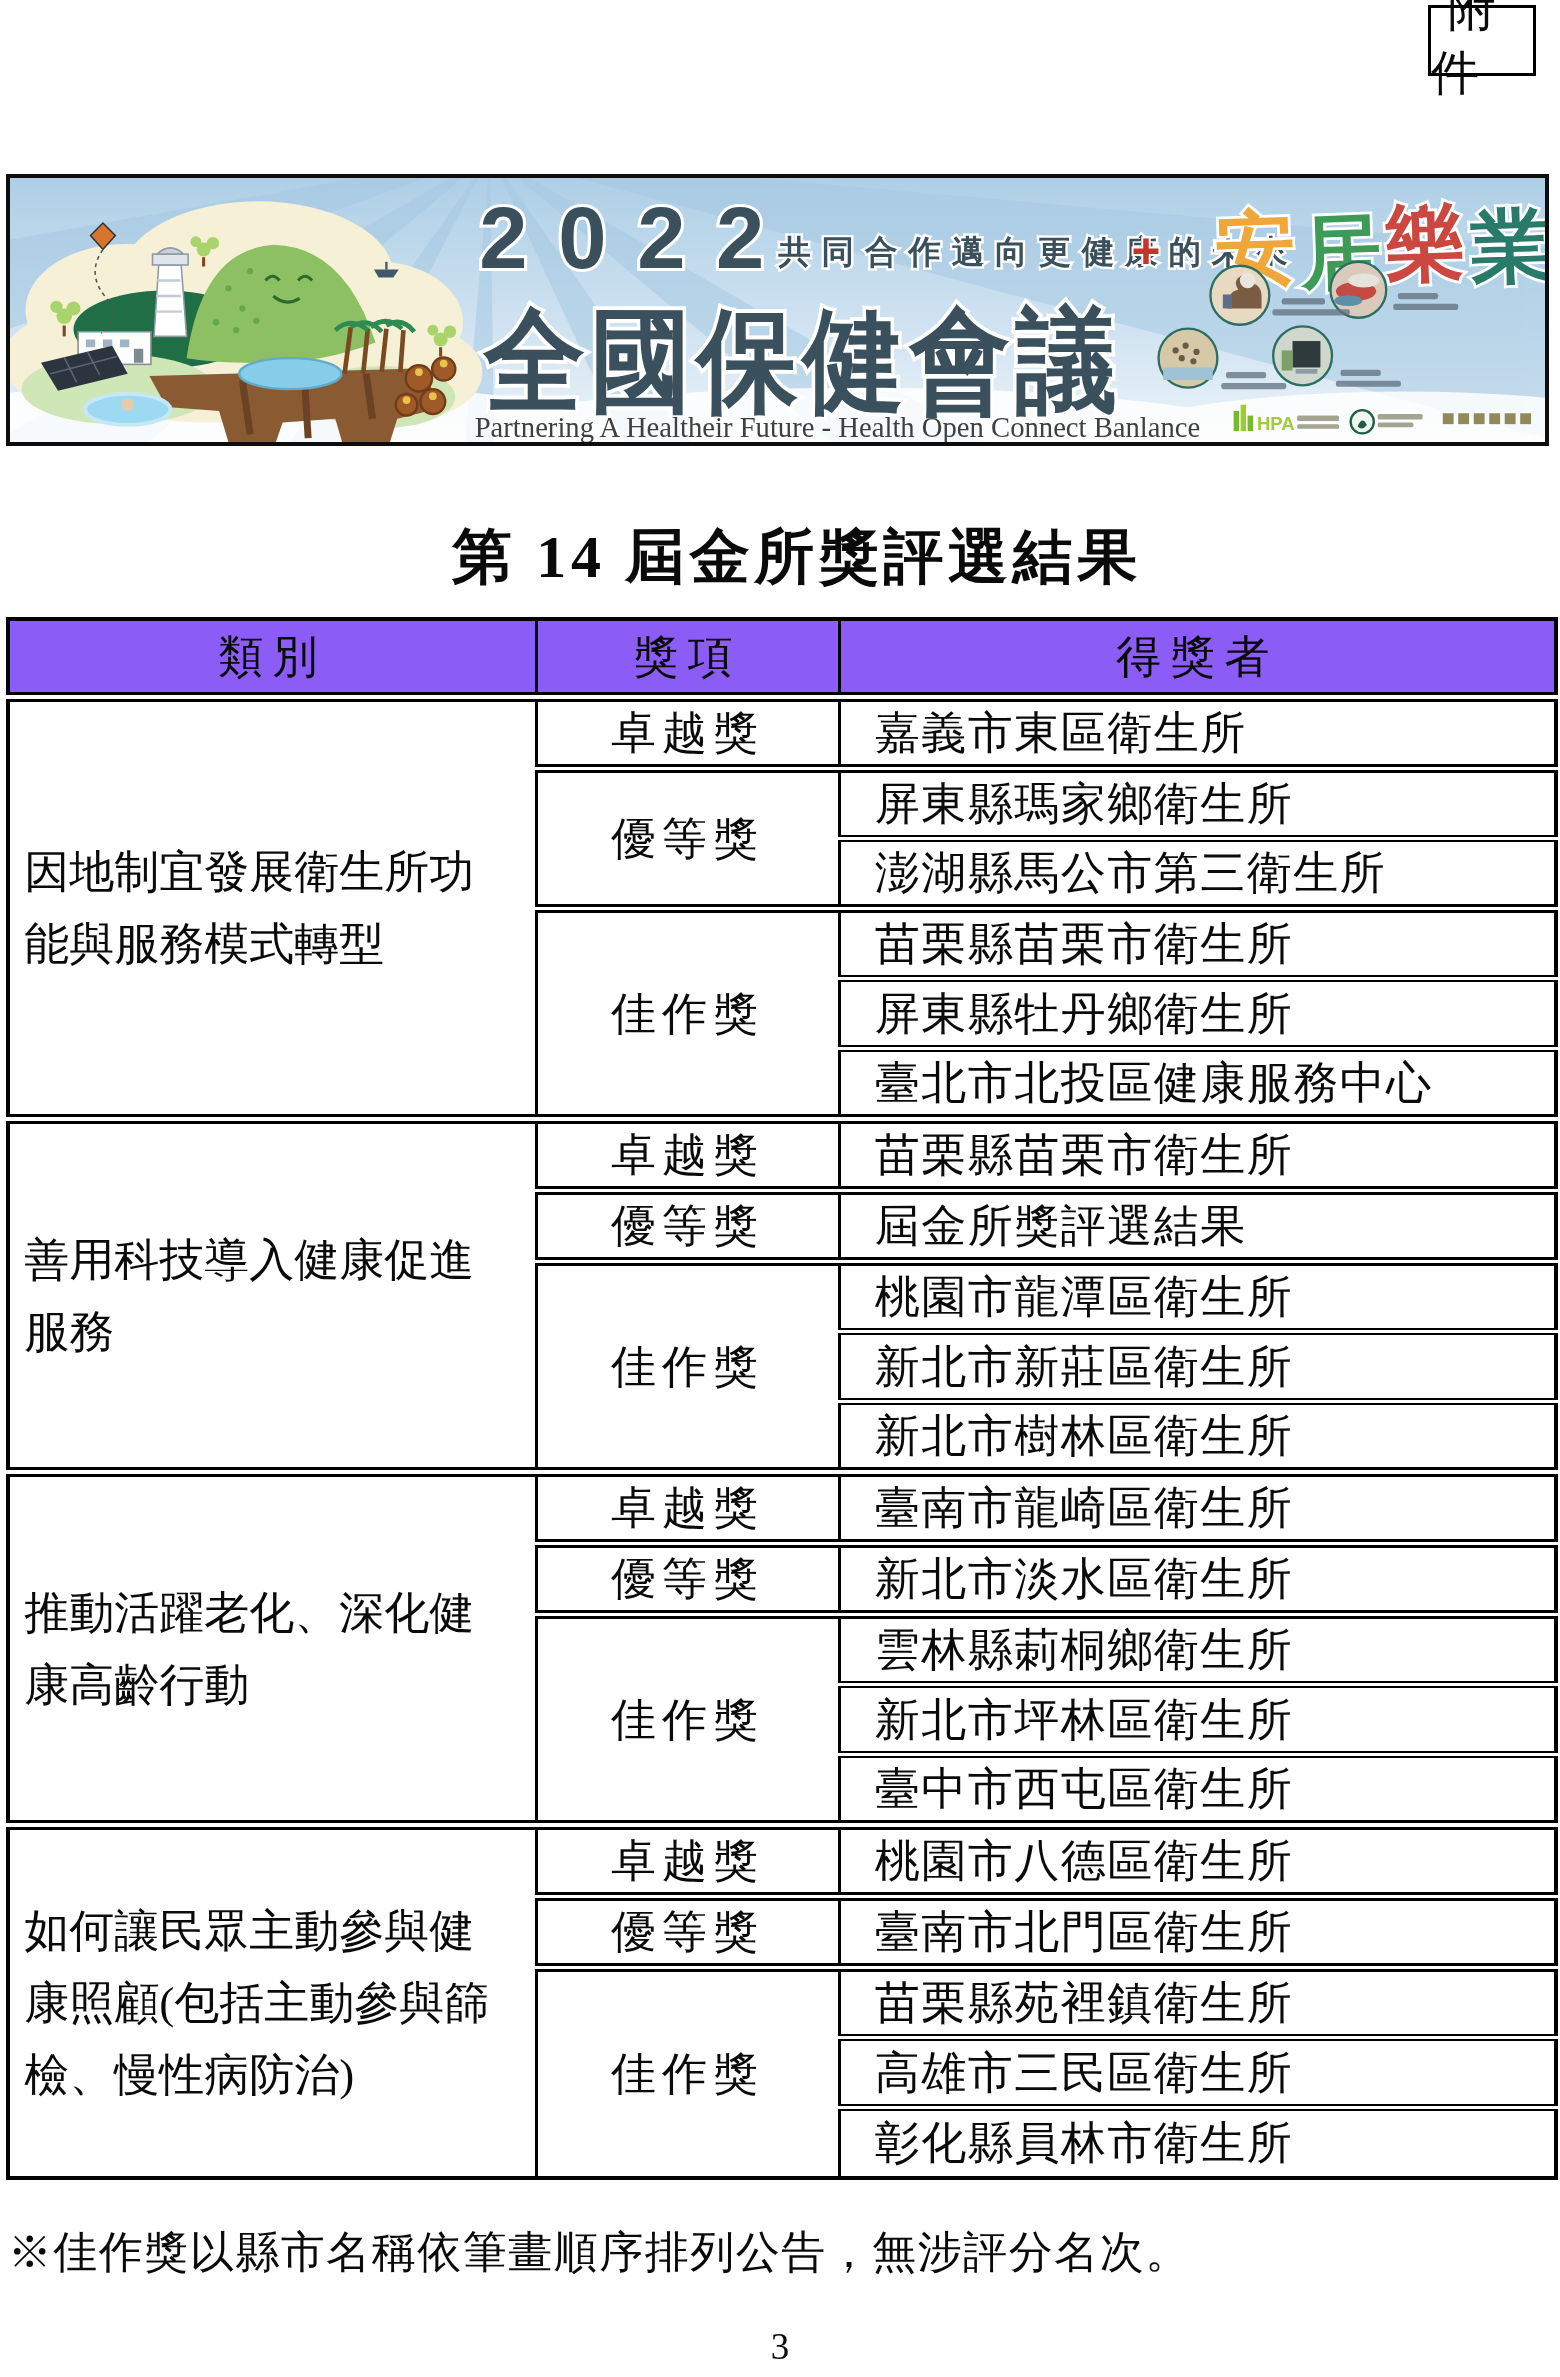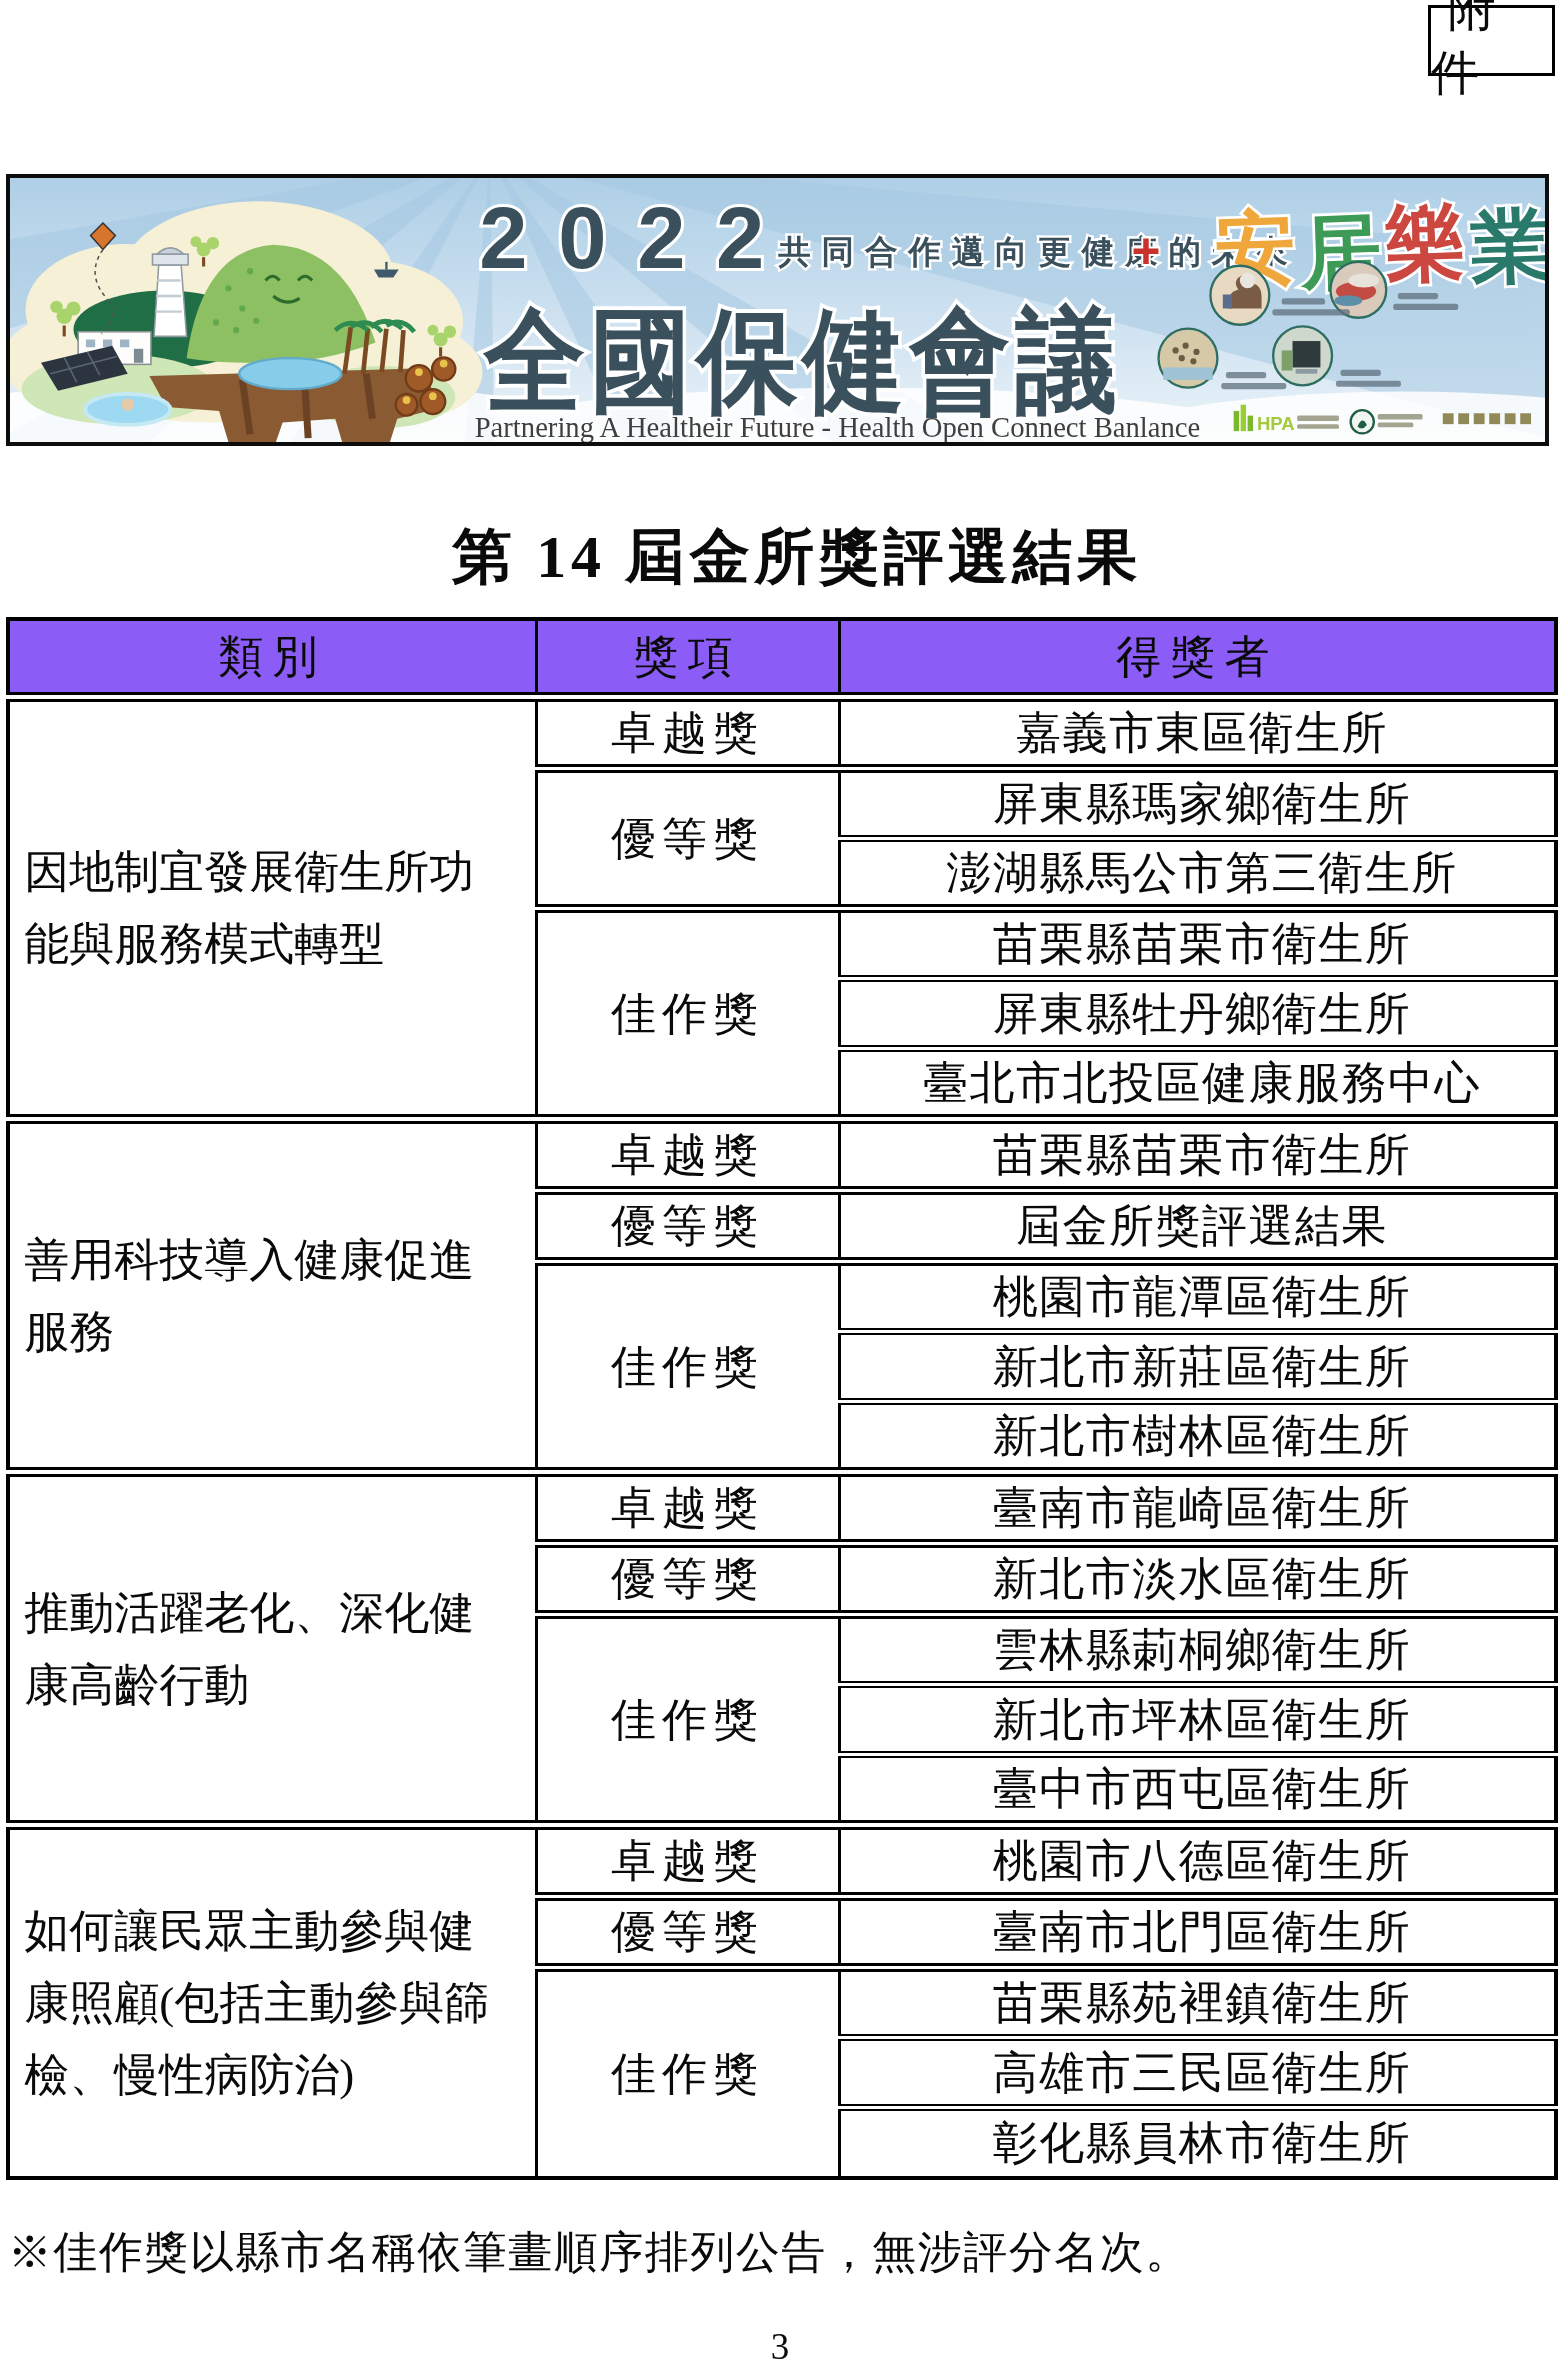--- a/index.html
+++ b/index.html
@@ -1,20 +1,20 @@
 <!DOCTYPE html>
 <html style="font-size:12.4px"><head>
 <meta charset="utf-8">
 <style>
   html,body{margin:0;padding:0;background:#888;}
   .page{position:relative;width:1560px;height:2377px;background:#ffffff;
         font-family:"Liberation Serif","DejaVu Serif",serif;color:#0a0a0a;overflow:hidden;}
 
   
-  .attachment-box{position:absolute;left:1428px;top:5.4px;width:127px;height:71px;
+  .attachment-box{position:absolute;left:1428px;top:5.4px;width:108px;height:71px;
     border:3.1px solid #000;box-sizing:border-box;display:flex;align-items:center;justify-content:flex-end;
     font-size:48px;letter-spacing:0.35em;text-indent:0.35em;}
 
   
   .banner{position:absolute;left:6.2px;top:174px;width:1543px;height:272px;
     border:4.6px solid #0d0d0d;box-sizing:border-box;background:#cfe2f1;}
   .banner svg{display:block;width:100%;height:100%;}
   svg text{font-family:"Liberation Sans","DejaVu Sans",sans-serif;}
   svg text.en{font-family:"Liberation Serif","DejaVu Serif",serif;}
 
@@ -27,21 +27,21 @@
     border-collapse:collapse;table-layout:fixed;border:4.6px solid #000;}
   table.results th,table.results td{box-sizing:border-box;font-size:45px;vertical-align:middle;
     overflow:hidden;}
   table.results thead tr{height:78px;}
   table.results tbody tr{height:70px;}
   th.h{background:#8b5cf6;text-align:center;font-weight:normal;letter-spacing:9.3px;
        border-bottom:10px double #000;}
   th.h.bl,td.bl{border-left:3.9px solid #000;}
   td.cat{text-align:left;padding:0 18.6px 0 14px;line-height:1.6;}
   td.award{text-align:center;letter-spacing:6.2px;margin-left:31px;}
-  td.winner{text-align:center;padding-left:10px;letter-spacing:1.5px;}
+  td.winner{text-align:left;padding-left:34px;letter-spacing:1.5px;}
   td.sep-r{border-top:7px double #000;}
   td.sep-g{border-top:9.3px double #000;}
   td.sep-c{border-top:10px double #000;}
 
   
   .note{position:absolute;left:7.7px;top:2223px;width:1540px;font-size:44px;letter-spacing:1.5px;}
   .page-number{position:absolute;left:0;top:2325px;width:1560px;text-align:center;font-size:37px;}
 </style>
 </head>
 <body>

